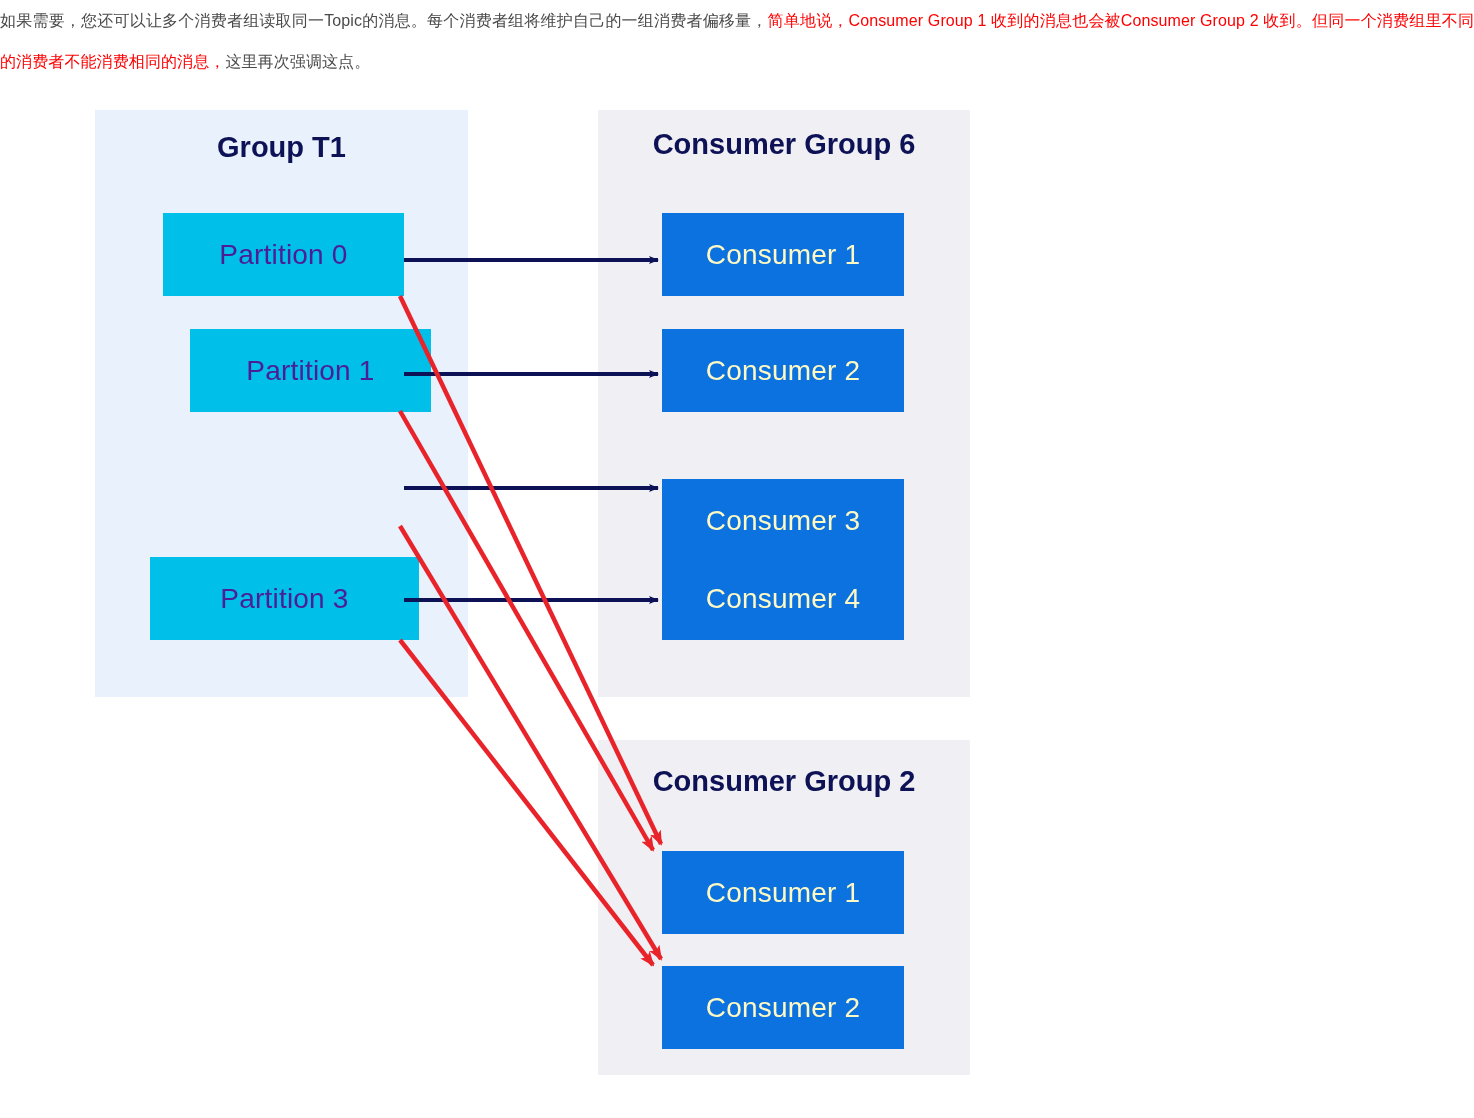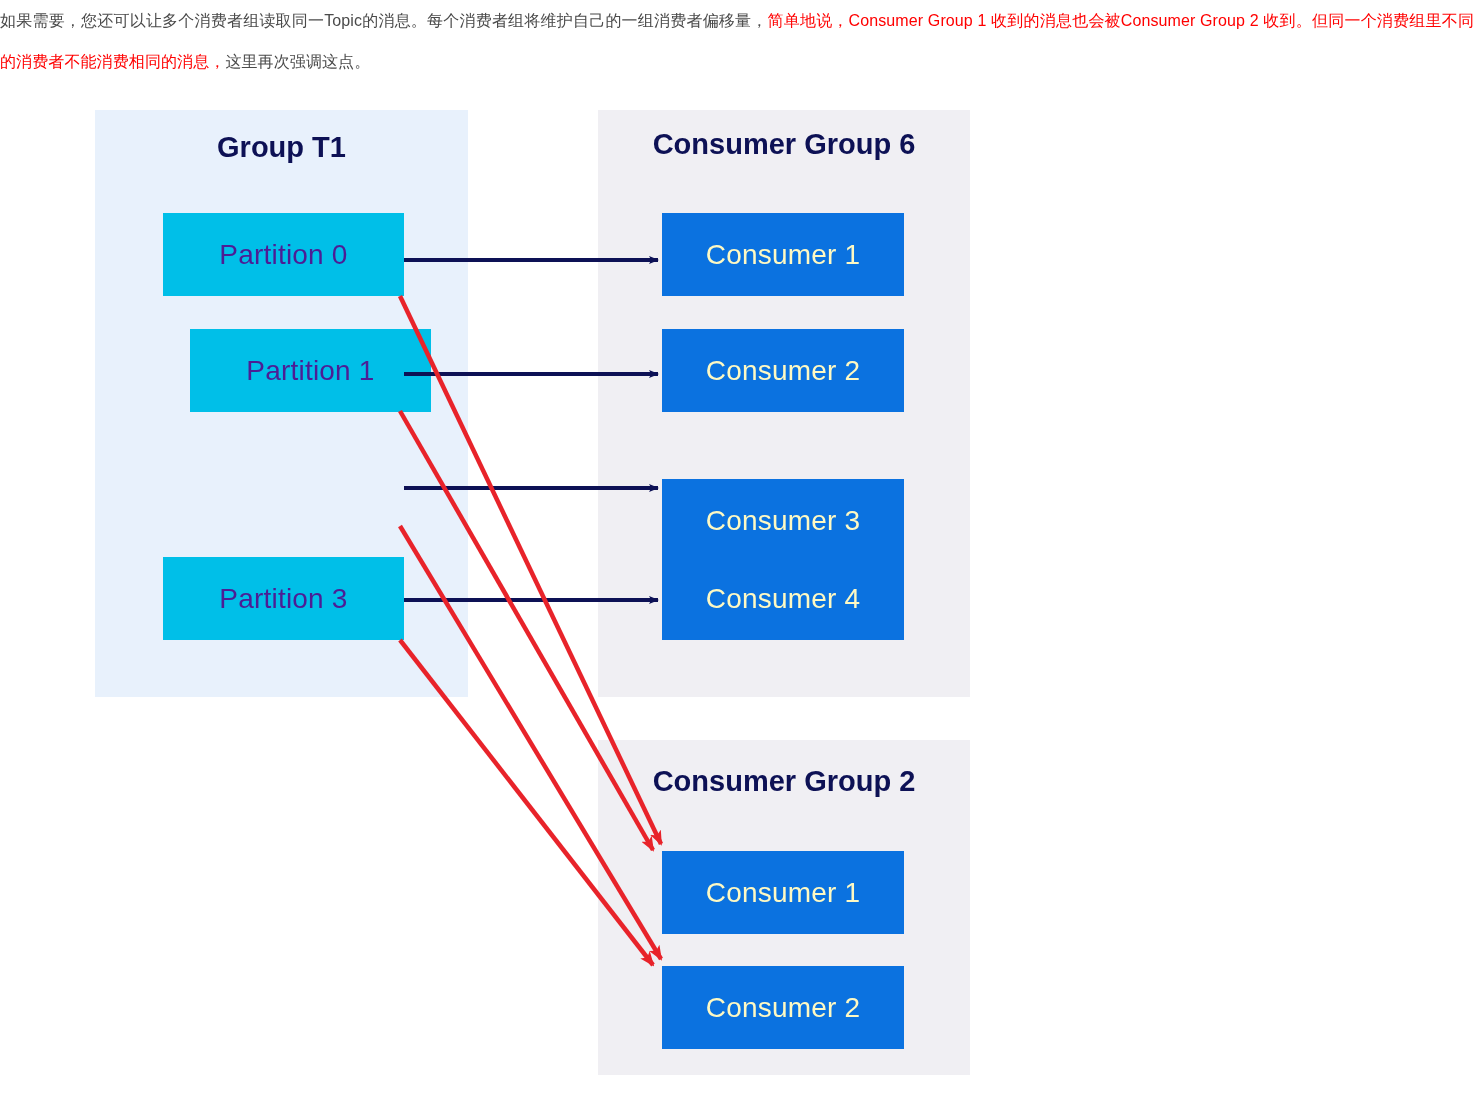--- a/index.html
+++ b/index.html
@@ -104,21 +104,21 @@
   <div class="panel panel-group" style="left:598px; top:740px; width:372px; height:335px;">
     <div class="panel-title" style="top:25px;">Consumer Group 2</div>
   </div>
 
   <div class="node node-partition" style="left:163px; top:213px; width:241px; height:83px;">
     <span>Partition 0</span>
   </div>
   <div class="node node-partition" style="left:163px; top:329px; width:241px; height:83px;margin-left:27px;">
     <span>Partition 1</span>
   </div>
-  <div class="node node-partition" style="left:163px; top:557px; width:241px; height:83px;">
+  <div class="node node-partition" style="left:150px; top:557px; width:269px; height:83px;">
     <span>Partition 3</span>
   </div>
 
   <div class="node node-consumer" style="left:662px; top:213px; width:242px; height:83px;">
     <span>Consumer 1</span>
   </div>
   <div class="node node-consumer" style="left:662px; top:329px; width:242px; height:83px;">
     <span>Consumer 2</span>
   </div>
   <div class="node node-consumer" style="left:662px; top:443px; width:242px; height:83px;margin-top:36px;">

